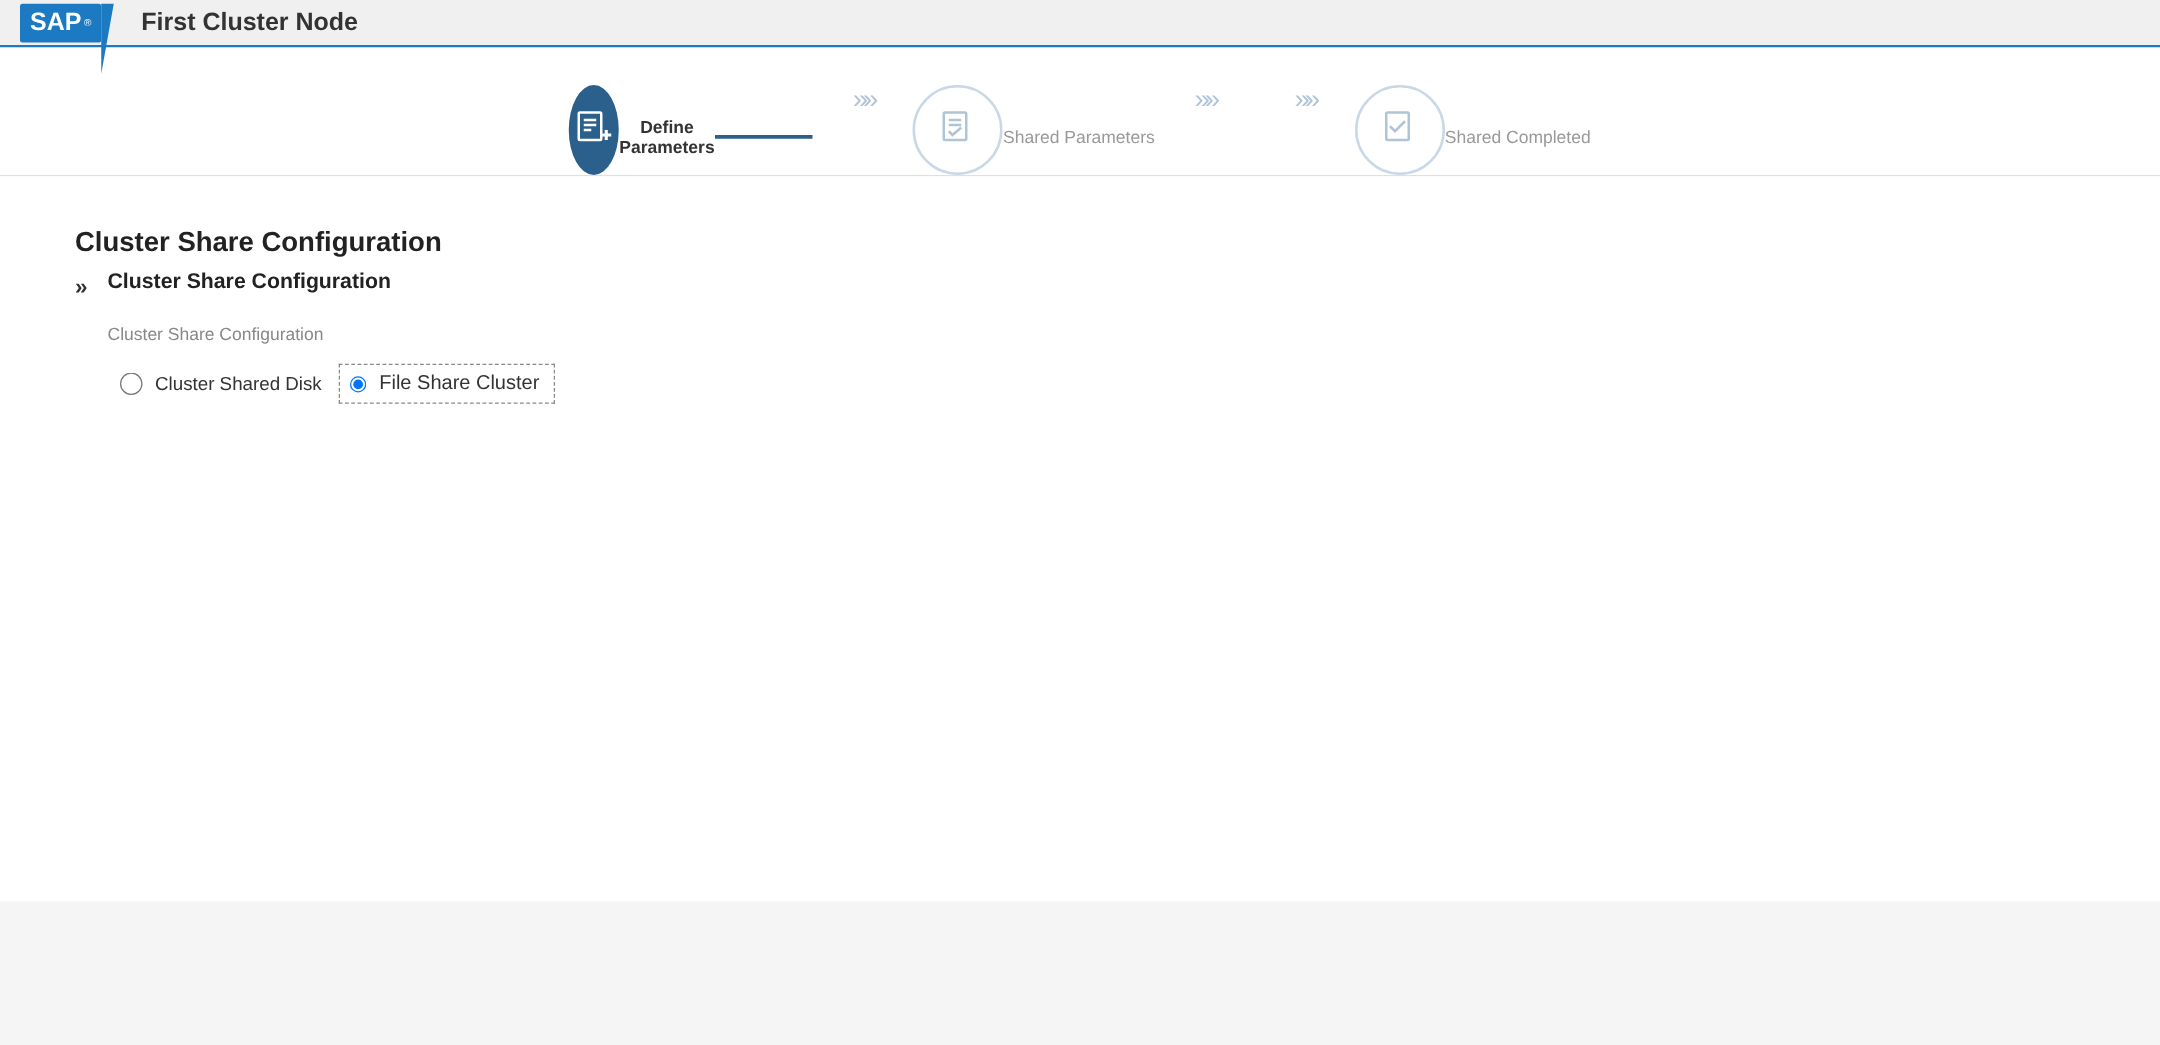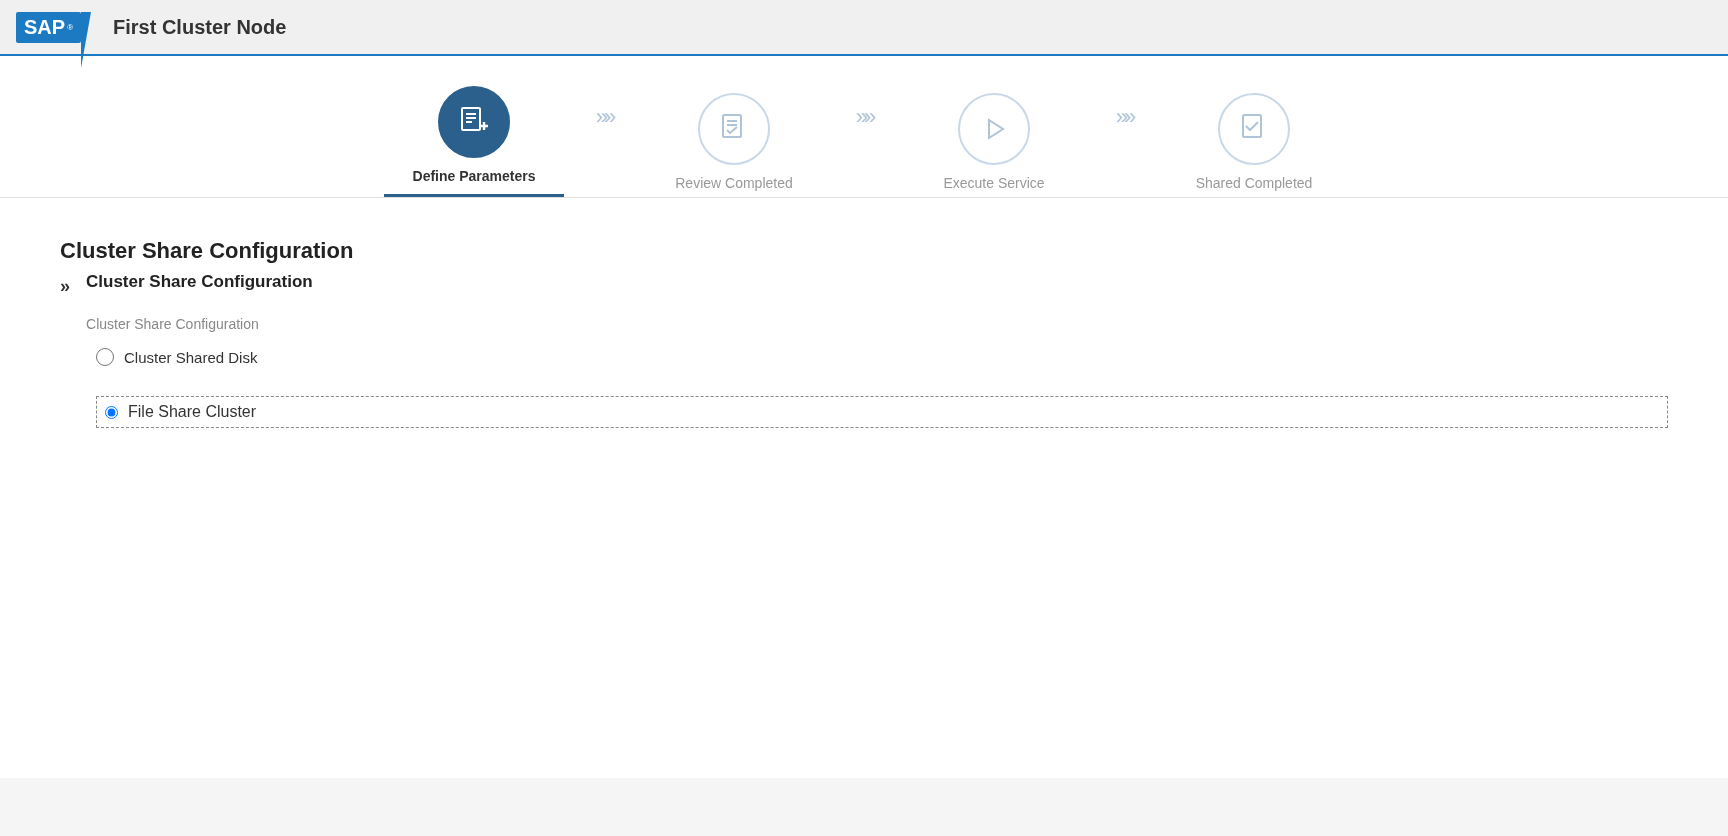--- a/index.html
+++ b/index.html
@@ -10,21 +10,21 @@
       color: #333;
     }
 
     
     .header {
       display: flex;
       align-items: center;
       background: #f0f0f0;
       border-bottom: 2px solid #1b7ac2;
       padding: 0 16px;
-      height: 56px;
+      height: 38px;
     }
     .sap-logo {
       background: #1b7ac2;
       color: white;
       font-weight: 900;
       font-size: 20px;
       padding: 4px 8px;
       border-radius: 2px;
       margin-right: 12px;
       display: flex;
@@ -62,21 +62,21 @@
     }
     .wizard-steps {
       display: flex;
       align-items: center;
       justify-content: center;
       padding: 0 60px 0 60px;
       gap: 0;
     }
     .step {
       display: flex;
-      flex-direction: column;
+      flex-direction: row;
       align-items: center;
       min-width: 180px;
       justify-content: flex-end;
     }
     .step-circle {
       width: 72px;
       height: 72px;
       border-radius: 50%;
       display: flex;
       align-items: center;
@@ -166,22 +166,22 @@
       color: #222;
       margin-bottom: 24px;
     }
     .config-field-label {
       font-size: 14px;
       color: #888;
       margin-bottom: 16px;
     }
     .radio-group {
       display: flex;
-      flex-direction: column;
-      gap: 30px;
+      flex-direction: row;
+      gap: 14px;
       margin-left: 10px;
     }
     .radio-item {
       display: flex;
       align-items: center;
       gap: 10px;
       font-size: 15px;
       color: #333;
     }
     .radio-item input[type="radio"] {
@@ -234,35 +234,27 @@
 
     <div class="step">
       <div class="step-circle">
         <svg class="step-icon-svg" viewBox="0 0 36 36" fill="none" xmlns="http://www.w3.org/2000/svg">
           <rect x="7" y="4" width="18" height="22" rx="1" stroke="#b0c4d8" stroke-width="2" fill="none"></rect>
           <line x1="11" y1="10" x2="21" y2="10" stroke="#b0c4d8" stroke-width="2"></line>
           <line x1="11" y1="14" x2="21" y2="14" stroke="#b0c4d8" stroke-width="2"></line>
           <polyline points="11,19 14,22 21,16" stroke="#b0c4d8" stroke-width="2" fill="none"></polyline>
         </svg>
       </div>
-      <div class="step-label">Review Completed</div>
+      <div class="step-label">Shared Parameters</div>
     </div>
 
     <div class="step-spacer">
       <span class="arrow-icon">»»</span>
     </div>
 
-    <div class="step">
-      <div class="step-circle">
-        <svg class="step-icon-svg" viewBox="0 0 36 36" fill="none" xmlns="http://www.w3.org/2000/svg">
-          <polygon points="13,9 27,18 13,27" stroke="#b0c4d8" stroke-width="2" fill="none"></polygon>
-        </svg>
-      </div>
-      <div class="step-label">Execute Service</div>
-    </div>
 
     <div class="step-spacer">
       <span class="arrow-icon">»»</span>
     </div>
 
     <div class="step">
       <div class="step-circle">
         <svg class="step-icon-svg" viewBox="0 0 36 36" fill="none" xmlns="http://www.w3.org/2000/svg">
           <rect x="7" y="4" width="18" height="22" rx="1" stroke="#b0c4d8" stroke-width="2" fill="none"></rect>
           <polyline points="10,15 14,19 22,11" stroke="#b0c4d8" stroke-width="2" fill="none"></polyline>

